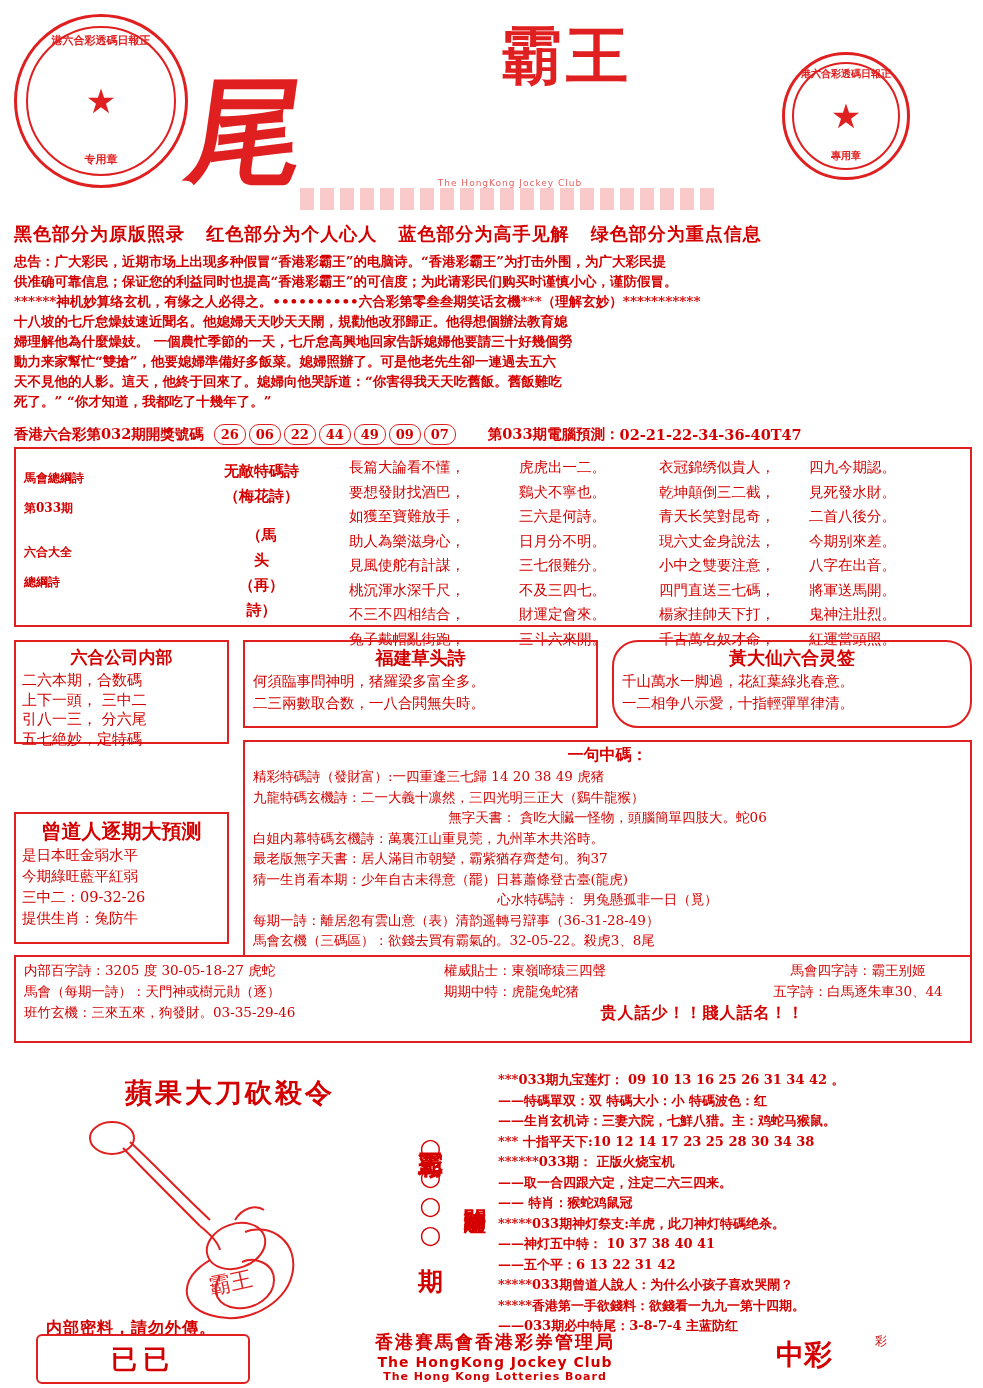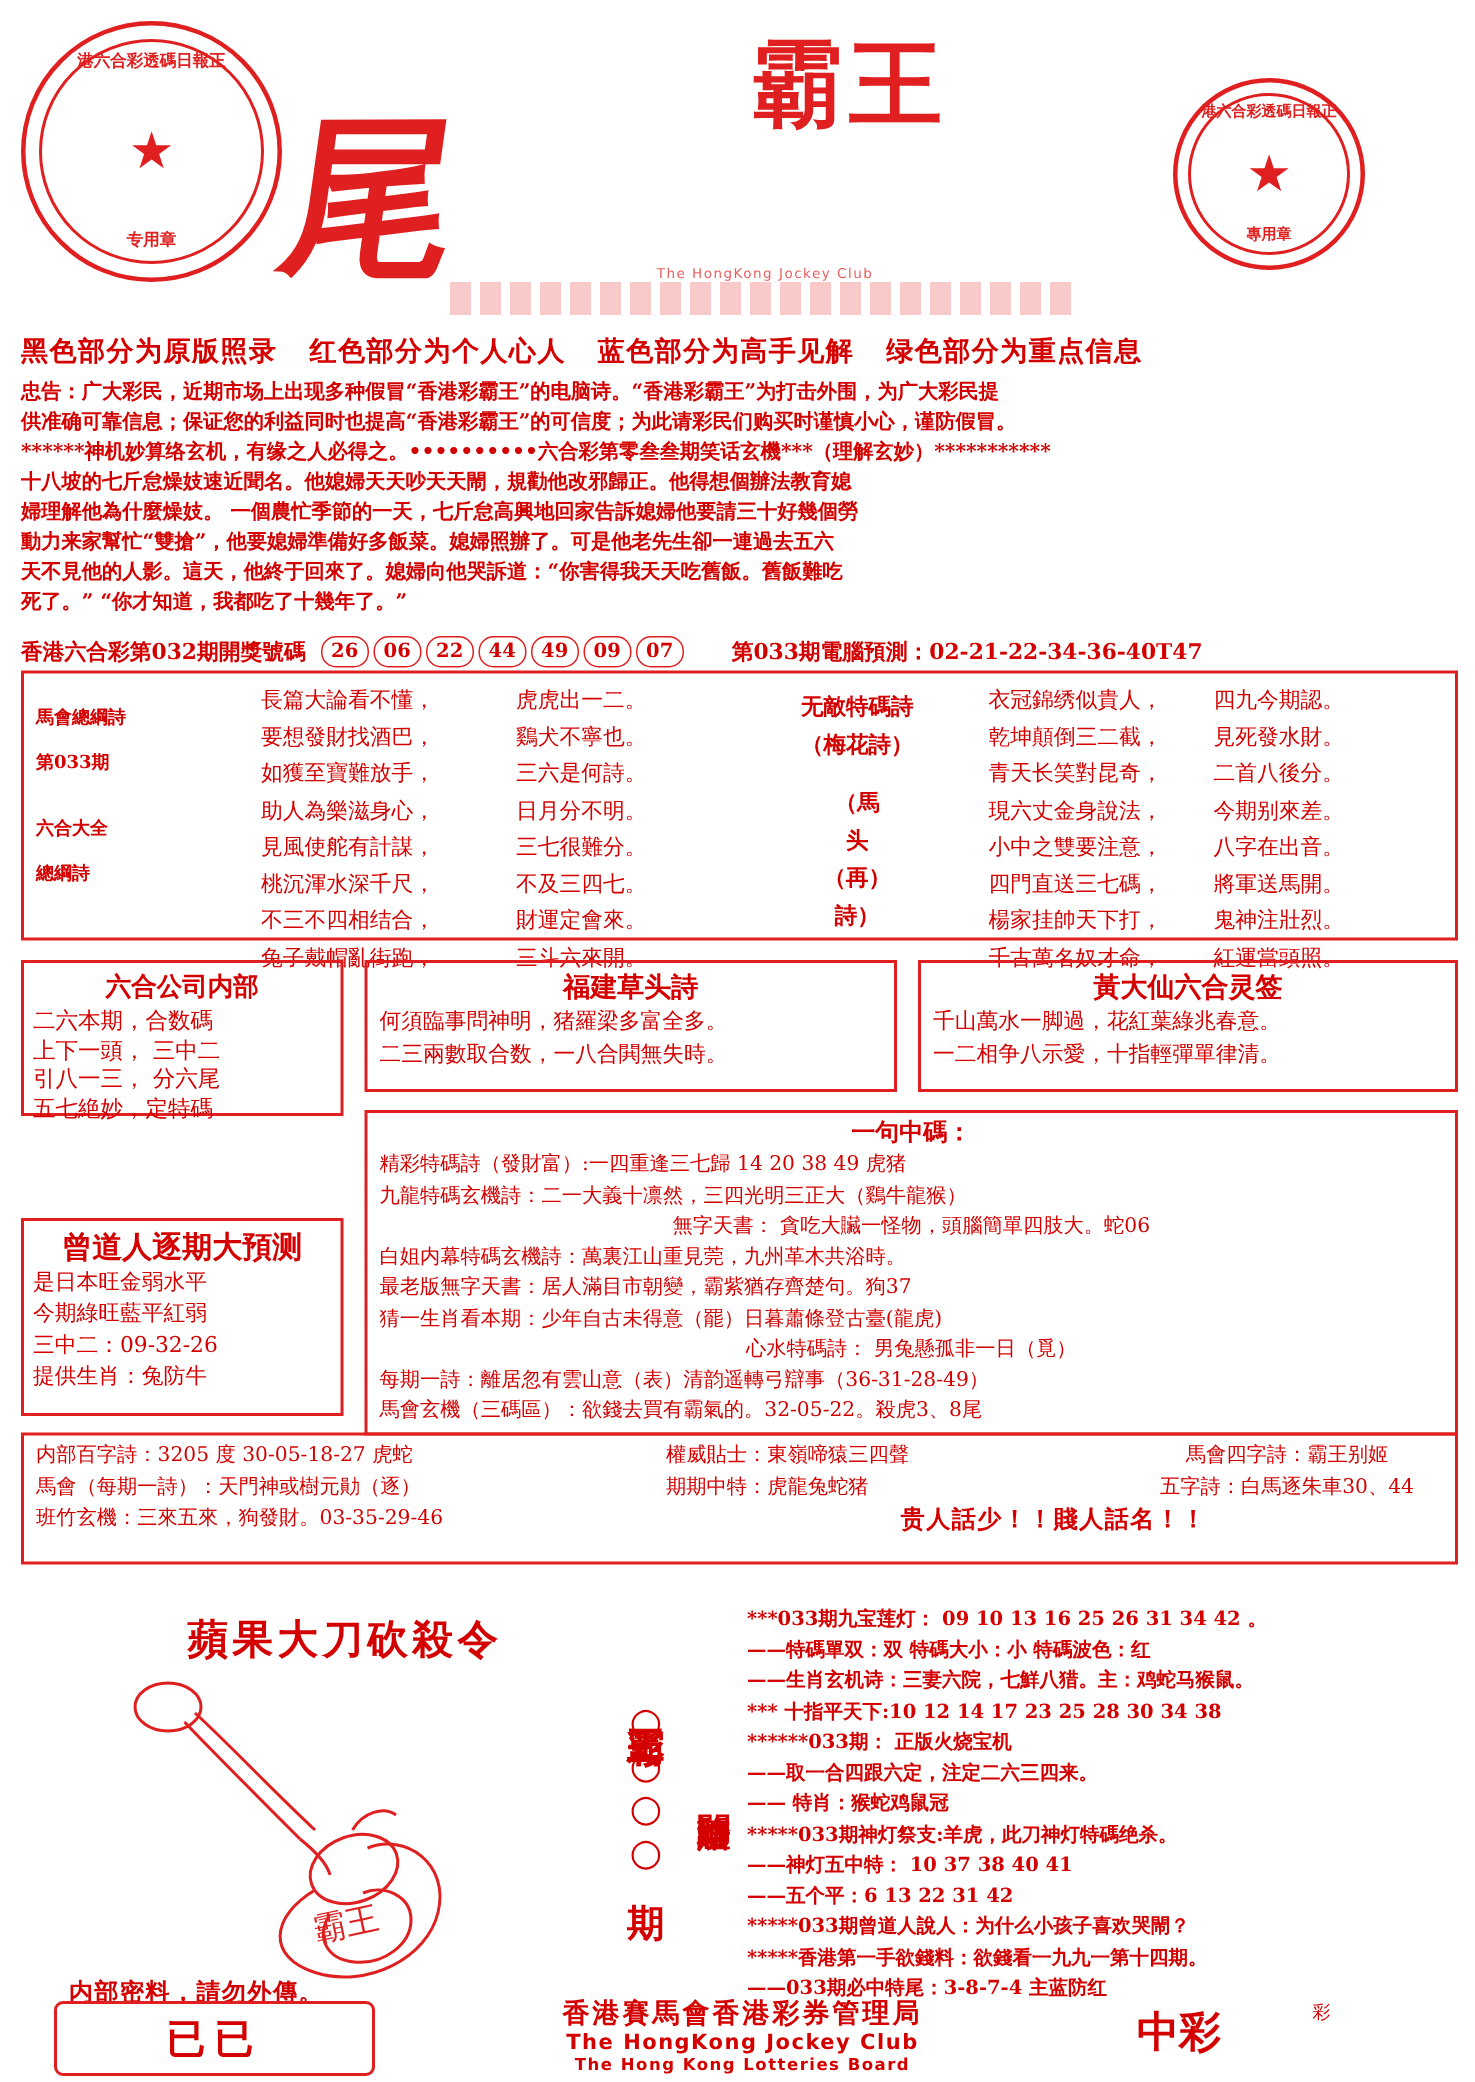--- a/index.html
+++ b/index.html
@@ -106,21 +106,21 @@
 
   
   #box6in{left:14px;top:640px;width:215px;height:104px;padding:4px 6px;}
   #box6in .t{font-size:17px;font-weight:bold;text-align:center;margin-bottom:2px;}
   #box6in .l{font-size:15px;line-height:19.5px;}
 
   #boxfj{left:243px;top:640px;width:355px;height:88px;padding:4px 8px;}
   #boxfj .t{font-size:18px;font-weight:bold;text-align:center;}
   #boxfj .l{font-size:14.5px;line-height:22px;}
 
-  #boxhdx{left:612px;top:640px;width:360px;height:88px;padding:4px 8px;}
+  #boxhdx{left:612px;top:640px;width:360px;height:88px;padding:4px 8px;border-radius:26px;}
   #boxhdx .t{font-size:18px;font-weight:bold;text-align:center;}
   #boxhdx .l{font-size:14.5px;line-height:22px;}
 
   
   #boxzdr{left:14px;top:812px;width:215px;height:132px;padding:4px 6px;}
   #boxzdr .t{font-size:20px;font-weight:bold;text-align:center;border-bottom:0;}
   #boxzdr .l{font-size:14.5px;line-height:21px;}
 
   
   #boxyj{left:243px;top:740px;width:729px;height:217px;padding:3px 8px;}
@@ -179,21 +179,21 @@
   .fcenter .c2{font-size:14px;font-weight:bold;letter-spacing:1px;}
   .fcenter .c3{font-size:11px;font-weight:bold;letter-spacing:1px;}
   .flogo{
     position:absolute;left:36px;top:4px;width:210px;height:46px;
     border:2px solid #e02020;border-radius:6px;
     display:flex;align-items:center;justify-content:center;
     font-size:26px;font-weight:bold;letter-spacing:6px;
   }
   .frlogo{
     position:absolute;left:758px;top:2px;width:92px;height:46px;
-    font-size:28px;font-weight:bold;text-align:left;line-height:46px;
+    font-size:28px;font-weight:bold;text-align:center;line-height:46px;
   }
   .frlogo2{
     position:absolute;left:852px;top:4px;width:58px;height:42px;
     font-size:12px;text-align:center;line-height:14px;
   }
 
   
   .artsvg{position:absolute;left:60px;top:1100px;width:330px;height:230px;}
 </style>
 </head>
@@ -261,63 +261,63 @@
   <div class="box" id="poembox">
     <div class="poemgrid">
       <div class="pg-col pg1">
         <div>馬會總綱詩</div>
         <div>第033期</div>
         <div style="height:14px"></div>
         <div>六合大全</div>
         <div>總綱詩</div>
       </div>
 
-      <div class="pg-col pg2">
-        <div class="ln">
-            <span class="a">長篇大論看不懂，</span>
-            <span>虎虎出一二。</span>
-          </div>
-        <div class="ln">
-            <span class="a">要想發財找酒巴，</span>
-            <span>鷄犬不寧也。</span>
-          </div>
-        <div class="ln">
-            <span class="a">如獲至寶難放手，</span>
-            <span>三六是何詩。</span>
-          </div>
-        <div class="ln">
-            <span class="a">助人為樂滋身心，</span>
-            <span>日月分不明。</span>
-          </div>
-        <div class="ln">
-            <span class="a">見風使舵有計謀，</span>
-            <span>三七很難分。</span>
-          </div>
-        <div class="ln">
-            <span class="a">桃沉渾水深千尺，</span>
-            <span>不及三四七。</span>
-          </div>
-        <div class="ln">
-            <span class="a">不三不四相结合，</span>
-            <span>財運定會來。</span>
-          </div>
-        <div class="ln">
-            <span class="a">兔子戴帽亂街跑，</span>
-            <span>三斗六來開。</span>
-          </div>
-      </div>
-
       <div class="pg-col pg3">
         <div>无敵特碼詩</div>
         <div>（梅花詩）</div>
         <div style="height:14px"></div>
         <div>（馬</div>
         <div>头</div>
         <div>（再）</div>
         <div>詩）</div>
+      </div>
+
+      <div class="pg-col pg2">
+        <div class="ln">
+            <span class="a">長篇大論看不懂，</span>
+            <span>虎虎出一二。</span>
+          </div>
+        <div class="ln">
+            <span class="a">要想發財找酒巴，</span>
+            <span>鷄犬不寧也。</span>
+          </div>
+        <div class="ln">
+            <span class="a">如獲至寶難放手，</span>
+            <span>三六是何詩。</span>
+          </div>
+        <div class="ln">
+            <span class="a">助人為樂滋身心，</span>
+            <span>日月分不明。</span>
+          </div>
+        <div class="ln">
+            <span class="a">見風使舵有計謀，</span>
+            <span>三七很難分。</span>
+          </div>
+        <div class="ln">
+            <span class="a">桃沉渾水深千尺，</span>
+            <span>不及三四七。</span>
+          </div>
+        <div class="ln">
+            <span class="a">不三不四相结合，</span>
+            <span>財運定會來。</span>
+          </div>
+        <div class="ln">
+            <span class="a">兔子戴帽亂街跑，</span>
+            <span>三斗六來開。</span>
+          </div>
       </div>
 
       <div class="pg-col pg4">
         <div class="ln">
             <span class="a">衣冠錦绣似貴人，</span>
             <span>四九今期認。</span>
           </div>
         <div class="ln">
             <span class="a">乾坤顛倒三二截，</span>
             <span>見死發水財。</span>

